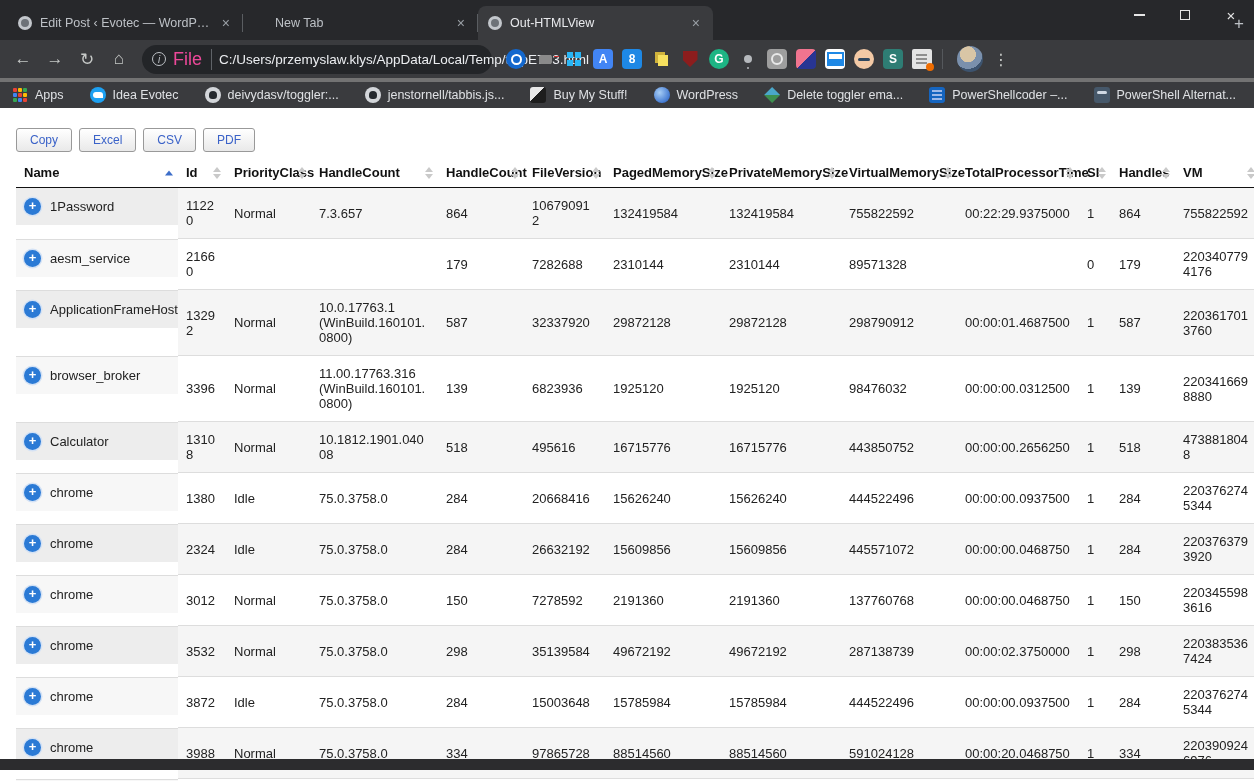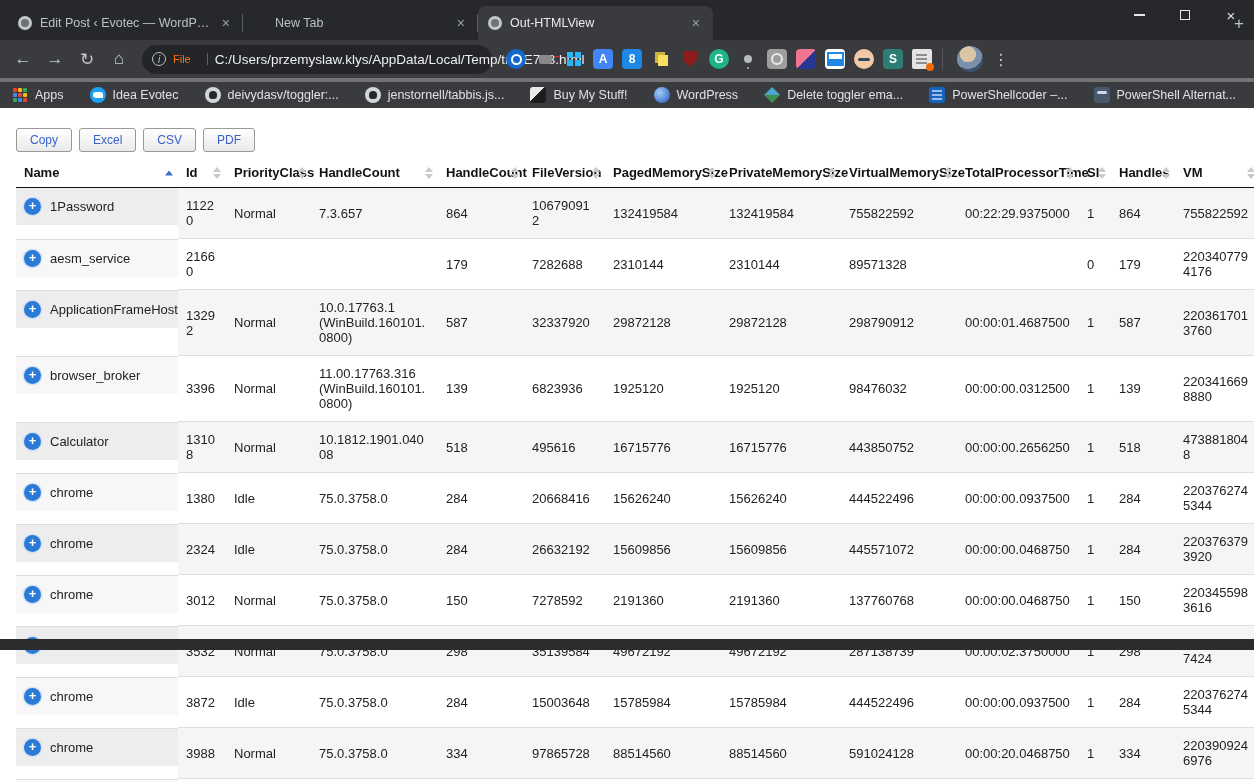--- a/index.html
+++ b/index.html
@@ -24,21 +24,21 @@
   .wc-max{width:10px;height:10px;border:1.5px solid #e6e6e6}
   .wc-close{font-size:15px;line-height:1}
   
   .toolbar{background:#3a3b3e;height:38px;display:flex;align-items:center;padding:0 8px;gap:2px}
   .nav-btn{color:#c6c9c7;font-size:17px;width:30px;height:30px;display:flex;align-items:center;
     justify-content:center;border-radius:50%;cursor:pointer}
   .omnibox{background:#232528;height:29px;border-radius:15px;display:flex;align-items:center;
     width:350px;margin:0 6px;padding:0 10px;gap:7px}
   .info-chip{width:14px;height:14px;border:1px solid #bdc1c6;border-radius:50%;color:#bdc1c6;
     font-size:10px;display:flex;align-items:center;justify-content:center;font-style:italic;flex:0 0 auto}
-  .scheme{color:#f97316;font-size:11px;padding-right:16px;border-right:1px solid #5f6368}
+  .scheme{color:#ec4899;font-size:18px;padding-right:9px;border-right:1px solid #5f6368}
   .url{color:#eceef1;font-size:13.5px;white-space:nowrap;flex:1}
   .star{color:#a7abb0;font-size:15px;padding-left:4px}
   .ext-row{display:flex;align-items:center;gap:9px;padding:0 6px}
   .ext{width:20px;height:20px;border-radius:4px;display:flex;align-items:center;justify-content:center;
     font-size:12px;font-weight:bold;position:relative;cursor:pointer}
   .ext.circle{border-radius:50%}
   .ext-onepassword{background:#1368ce;border-radius:50%}
   .ext-onepassword::after{content:"";width:7px;height:7px;border:2.5px solid #fff;border-radius:50%}
   .ext-video-recorder::after{content:"";width:13px;height:9px;background:#8a8a8a;border-radius:2px;
     box-shadow:11px -3px 0 -4px #d32f2f}
@@ -84,21 +84,21 @@
   .bmi-github::after{content:"";position:absolute;inset:4px;background:#24292e;border-radius:50% 50% 40% 40%}
   .bmi-photo{background:linear-gradient(135deg,#e8e8e8 45%,#1d1d1d 45%)}
   .bmi-sphere{background:radial-gradient(circle at 35% 35%,#a6cdf5,#1a57c2);border-radius:50%}
   .bmi-plant{background:linear-gradient(#4aa7c9 50%,#3d8f4f 50%);clip-path:polygon(50% 0,100% 50%,50% 100%,0 50%)}
   .bmi-ps-grid{background:#1565c0}
   .bmi-ps-grid::after{content:"";position:absolute;inset:3px;
     background:repeating-linear-gradient(#9db9e8 0 2px,transparent 2px 4px)}
   .bmi-robot{background:#46586a;border-radius:3px}
   .bmi-robot::after{content:"";position:absolute;left:3px;top:4px;width:10px;height:3px;background:#cfd8e3;border-radius:2px}
   
-  .content{background:#fff;height:542px;padding:20px 16px 0 16px;position:relative}
+  .content{background:#fff;height:662px;padding:20px 16px 0 16px;position:relative}
   .dt-topbar{display:flex;align-items:flex-start;justify-content:space-between;margin-bottom:7px}
   .dt-buttons{display:flex;gap:7px}
   .dt-btn{font-size:12px;color:#3a62c8;background:linear-gradient(#ffffff,#e9e9e9);
     border:1px solid #999;border-radius:3px;padding:4px 13px;cursor:pointer}
   .dt-search{display:flex;align-items:center;gap:5px;font-size:13px;color:#333}
   .dt-search input{width:183px;height:22px;border:1px solid #a9a9a9;background:#fff;padding:0 4px;font-size:13px}
   table{width:100%;border-collapse:collapse;table-layout:fixed}
   thead th{font-size:13px;font-weight:bold;color:#111;text-align:left;padding:6px 16px 7px 8px;
     border-bottom:1px solid #111;position:relative;cursor:pointer;white-space:nowrap}
   thead th .sort{position:absolute;right:5px;top:50%;transform:translateY(-50%);display:flex;

